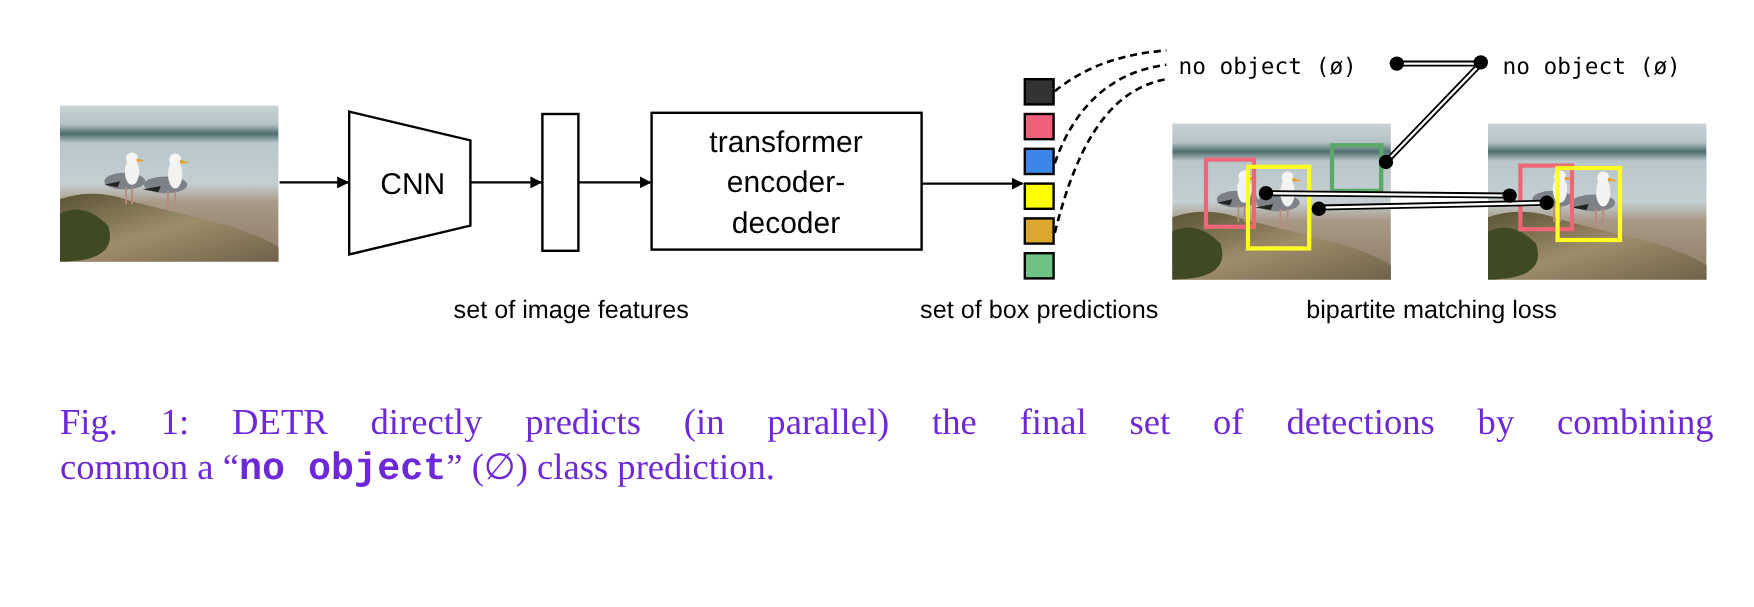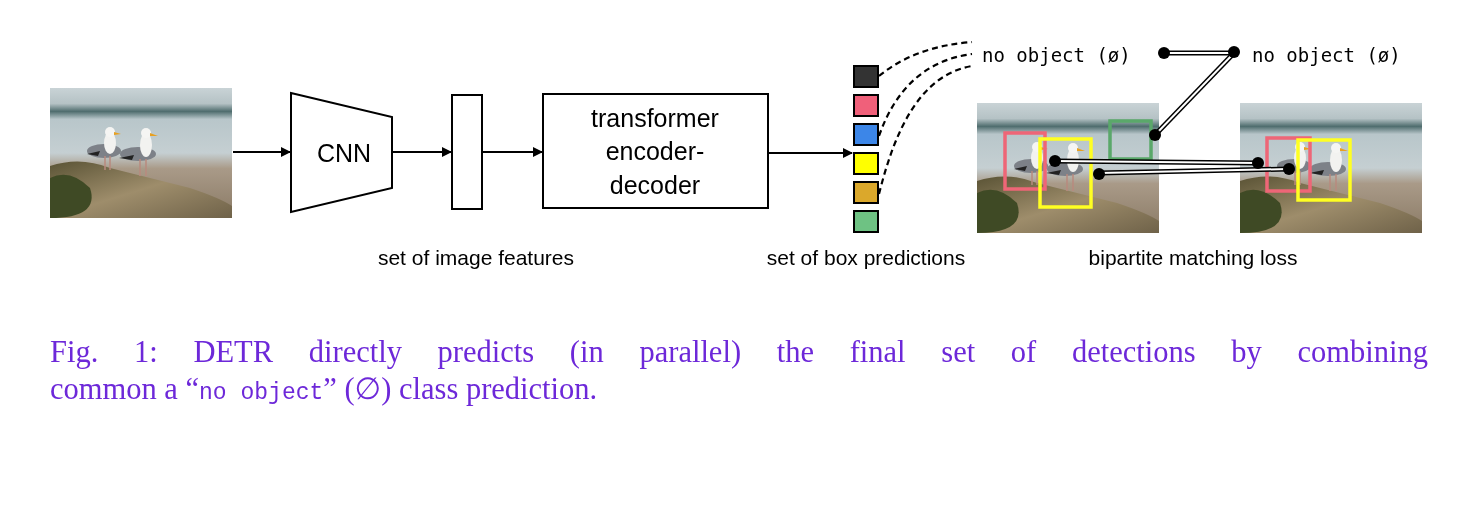--- a/index.html
+++ b/index.html
@@ -9,21 +9,21 @@
   .mono { font-family: "DejaVu Sans Mono", "Liberation Mono", monospace; }
   .caption {
     position: absolute; left: 50px; top: 322px; width: 1378px;
     font-family: "Liberation Serif", "DejaVu Serif", serif;
     font-size: 30.5px; line-height: 36.5px; color: #6d28d9;
     text-align: justify;
     margin-top: 12px;
   }
   .caption .line { display: block; white-space: nowrap; text-align-last: justify; }
   .caption .line.last { text-align-last: left; }
-  .caption .tt { font-family: "Liberation Mono", "DejaVu Sans Mono", monospace; font-weight: normal; font-size: 23px; }
+  .caption .tt { font-family: "Liberation Mono", "DejaVu Sans Mono", monospace; font-weight: bold; font-size: 32px; }
 </style>
 </head>
 <body>
 
 <svg id="figure" width="1462" height="290" viewBox="0 0 1462 290" xmlns="http://www.w3.org/2000/svg">
   <defs>
     <marker id="arrow" markerWidth="10" markerHeight="10" refX="9" refY="5" orient="auto" markerUnits="userSpaceOnUse">
       <path d="M0,0 L10,5 L0,10 Z" fill="#000"></path>
     </marker>
 

